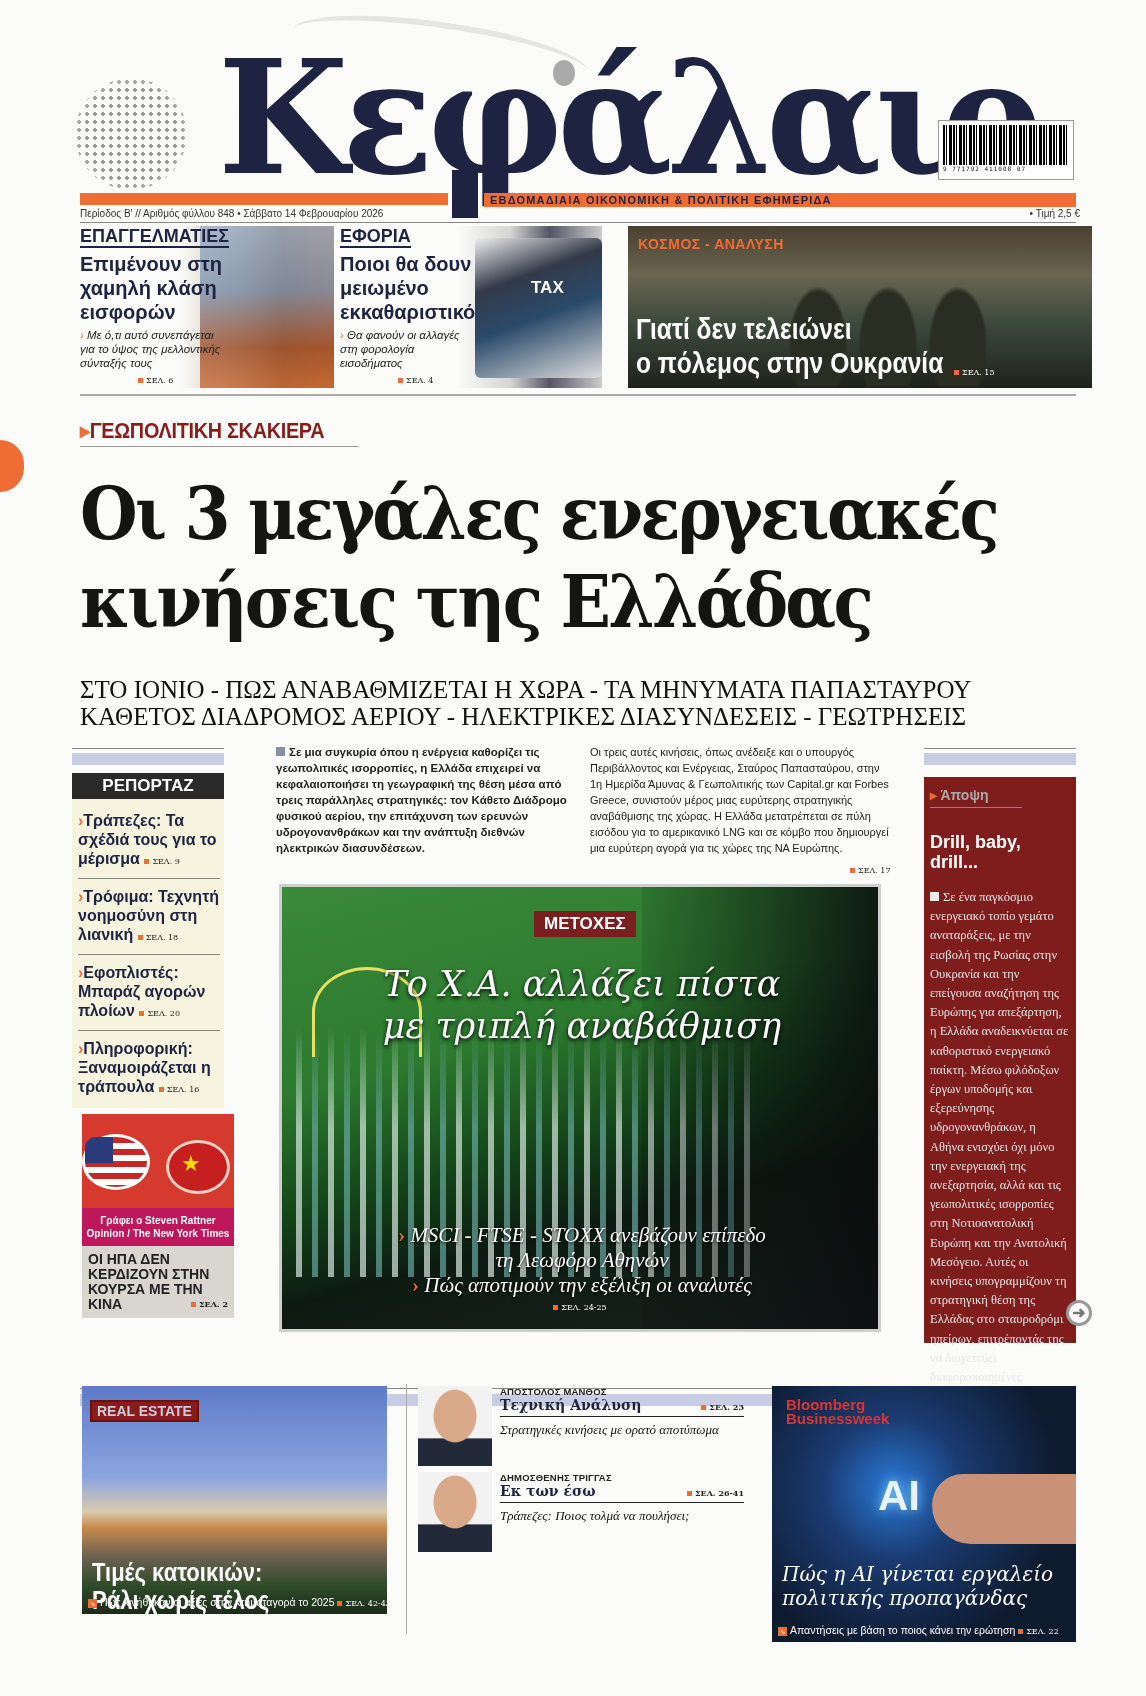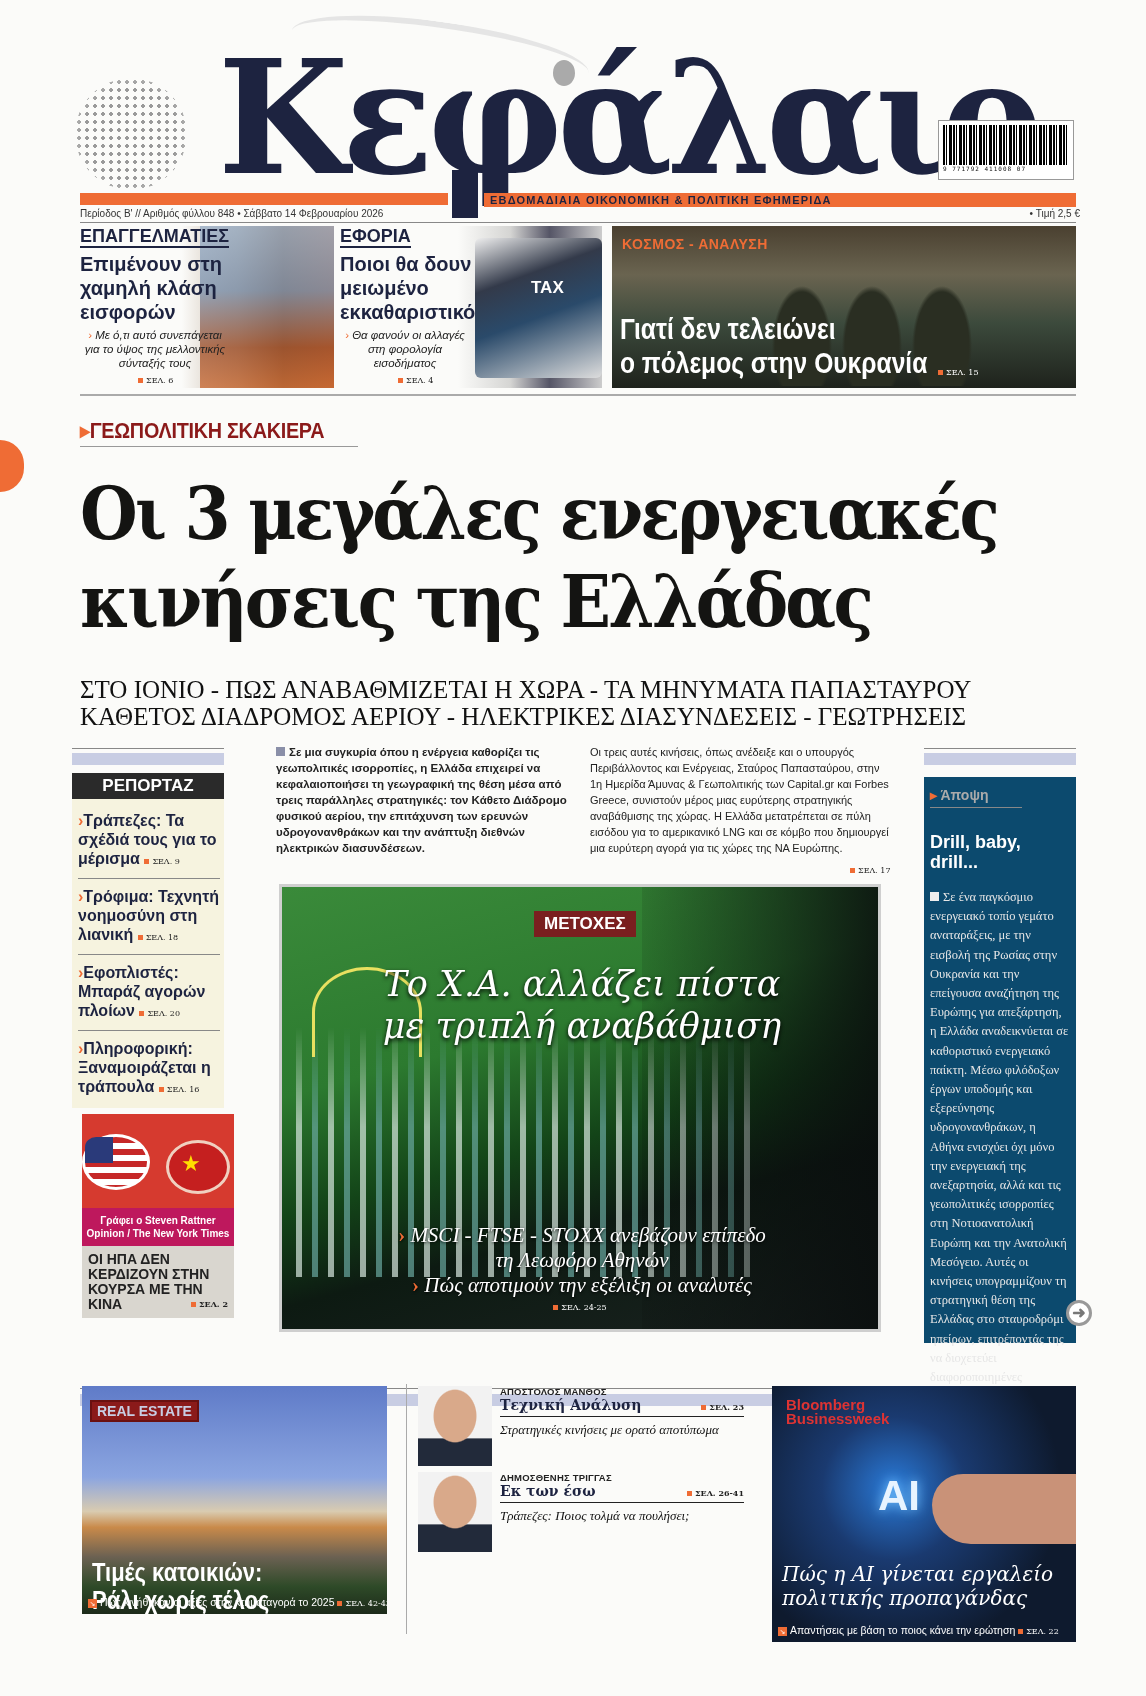--- a/index.html
+++ b/index.html
@@ -24,26 +24,26 @@
 #price{right:66px;top:208px;font-size:10px;color:#333;}
 #rule1{left:80px;top:222px;width:996px;height:1px;background:#888;}
 
 .teaser{top:226px;height:162px;overflow:hidden;}
 #t1{left:80px;width:254px;background:linear-gradient(90deg,#fbfbf9 40%,#c8b9a8 62%,#8a5a35 80%,#c0612b);}
 #t2{left:340px;width:262px;background:linear-gradient(90deg,#fbfbf9 45%,#d5d5d3 65%,#556 80%,#ccc);}
 #t1 .img{position:absolute;left:120px;top:0;width:134px;height:162px;background:linear-gradient(180deg,#9bb0c8 0,#7d92ad 40%,#a0522d 75%,#c86a34 100%);opacity:.8;}
 #t2 .img{position:absolute;left:135px;top:12px;width:127px;height:140px;background:linear-gradient(160deg,#eee 0,#333a4a 30%,#2a4a6a 55%,#ddd 100%);border-radius:6px;}
 .cat{position:relative;font-weight:bold;font-size:18px;color:#1d2340;border-bottom:2px solid #1d2340;display:inline-block;line-height:20px;}
 .thead{position:relative;font-weight:bold;font-size:20px;line-height:24px;color:#1d2340;margin-top:4px;}
-.tsub{position:relative;font-style:italic;font-size:11.5px;line-height:14px;color:#222;margin-top:4px;text-align:center;}
+.tsub{position:relative;font-style:italic;font-size:11.5px;line-height:14px;color:#222;margin-top:4px;}
 .tsub .arr{color:#ef6c35;font-style:normal;}
 .pg{font-family:"DejaVu Serif",serif;font-size:8px;color:#222;}
 .pg .sq{display:inline-block;width:5px;height:5px;background:#ef6c35;margin-right:3px;}
 #t1 .pg,#t2 .pg{position:absolute;bottom:3px;}
-#t3{left:612px;top:226px;width:464px;height:162px;background:linear-gradient(180deg,#4a4030 0,#6a6450 30%,#3c4a3c 60%,#1e221c 100%);}
+#t3{left:628px;top:226px;width:464px;height:162px;background:linear-gradient(180deg,#4a4030 0,#6a6450 30%,#3c4a3c 60%,#1e221c 100%);}
 #t3 .soldiers{position:absolute;left:150px;top:30px;width:220px;height:130px;background:radial-gradient(ellipse 30px 60px at 40px 90px,#2a2e22 90%,transparent),radial-gradient(ellipse 30px 60px at 110px 90px,#2a2e22 90%,transparent),radial-gradient(ellipse 30px 60px at 180px 90px,#2a2e22 90%,transparent);}
 #t3 .cat3{position:absolute;left:10px;top:10px;font-weight:bold;font-size:14px;color:#ef6c35;letter-spacing:.5px;font-family:"Liberation Sans Narrow","Liberation Sans",sans-serif;}
 #t3 .h3{position:absolute;left:8px;top:86px;font-weight:bold;font-size:30px;line-height:34px;color:#fff;transform:scaleX(.82);transform-origin:left;white-space:nowrap;}
 #t3 .pg{position:absolute;left:326px;top:142px;color:#fff;}
 #rule2{left:80px;top:394px;width:996px;height:2px;background:#aaa;}
 
 #kicker{left:80px;top:418px;font-weight:bold;font-size:22px;color:#8b1a1a;letter-spacing:-.3px;transform:scaleX(.9);transform-origin:left;}
 #kicker .tri{color:#ef6c35;}
 #kicker-rule{left:80px;top:446px;width:278px;height:1px;background:#999;}
 #edge-dot{left:0;top:440px;width:24px;height:52px;border-radius:0 26px 26px 0;background:#ef6c35;}
@@ -80,21 +80,21 @@
   -webkit-mask:linear-gradient(0deg,#000 0,#000 60%,transparent 100%);}
 #metoxes .yline{position:absolute;left:30px;top:80px;width:110px;height:90px;border:3px solid #e8e060;border-bottom:none;border-radius:50% 50% 0 0;}
 #metoxes .dark{position:absolute;left:360px;top:0;width:242px;height:448px;background:linear-gradient(90deg,rgba(0,0,0,.1),rgba(10,14,14,.9));}
 #met-tag{position:absolute;left:252px;top:24px;background:#7a1f1f;color:#fff;font-weight:bold;font-size:17px;padding:3px 10px;}
 #met-h{position:absolute;left:60px;top:76px;width:480px;text-align:center;font-family:"DejaVu Serif",serif;font-style:italic;font-size:35px;line-height:42px;color:#fff;text-shadow:0 2px 4px #000;}
 #met-sub{position:absolute;left:20px;top:336px;width:560px;text-align:center;font-family:"Liberation Serif",serif;font-style:italic;font-size:21px;line-height:25px;color:#fff;text-shadow:0 1px 3px #000;}
 #met-sub .chev{color:#ef6c35;font-style:normal;font-weight:bold;}
 #met-pg{position:absolute;left:0;width:100%;text-align:center;top:416px;color:#fff;}
 
 #rcol{left:924px;top:748px;width:152px;}
-#opinion{margin-top:12px;background:#0c4a6e;color:#eee;padding:10px 6px 8px;height:566px;position:relative;}
+#opinion{margin-top:12px;background:#7f1d1d;color:#eee;padding:10px 6px 8px;height:566px;position:relative;}
 #apopsi{font-weight:bold;font-size:14px;color:#aaa;border-bottom:1px solid #888;padding-bottom:4px;width:92px;}
 #apopsi .tri{color:#ef6c35;}
 #drill{margin-top:24px;font-weight:bold;font-size:18px;line-height:20px;color:#fff;}
 #op-body{margin-top:16px;font-family:"Liberation Serif",serif;font-size:12.5px;line-height:19.2px;color:#e6e6e6;}
 #op-body .sq{display:inline-block;width:9px;height:9px;background:#eee;margin-right:4px;}
 #op-body .pg{color:#fff;}
 #arrow-btn{left:1066px;top:1300px;width:26px;height:26px;border-radius:50%;background:#fff;border:3px solid #999;color:#777;font-size:16px;line-height:20px;text-align:center;font-weight:bold;}
 
 #rule3{left:80px;top:1388px;width:996px;height:1px;background:#888;}
 #band3{left:80px;top:1394px;width:996px;height:12px;background:#c8cde3;}

